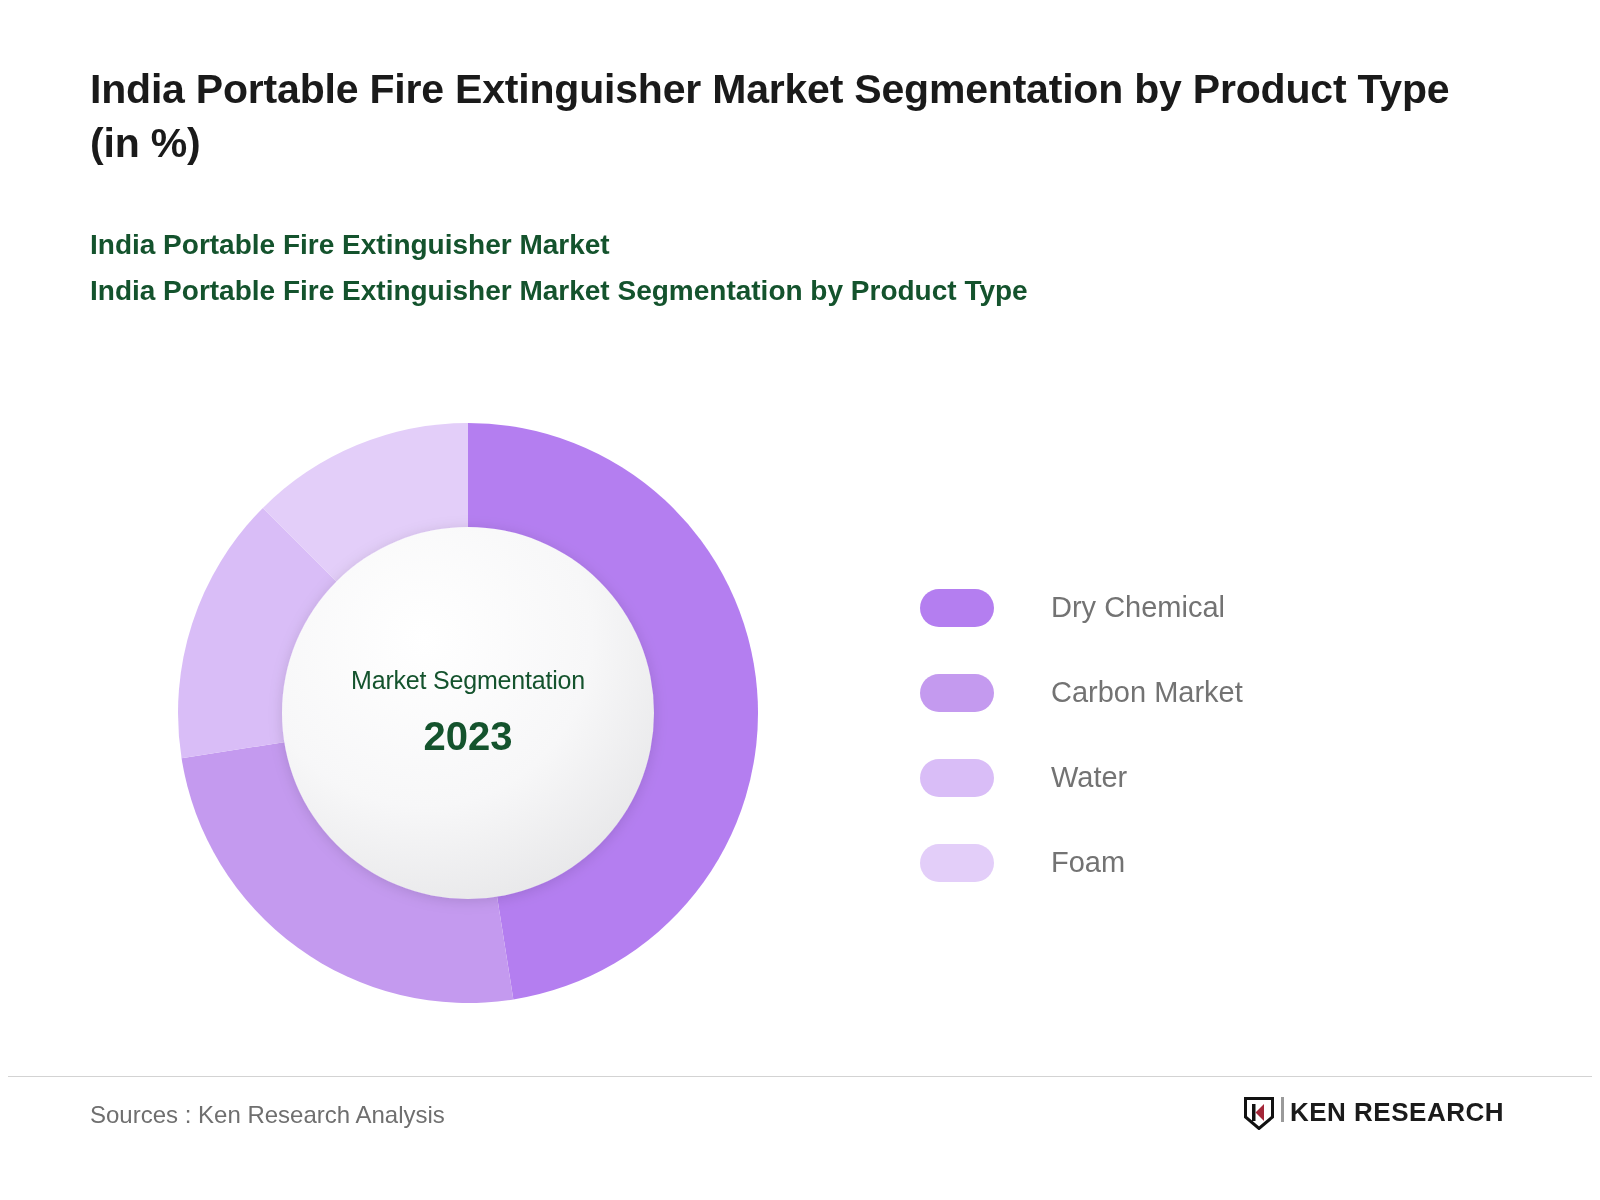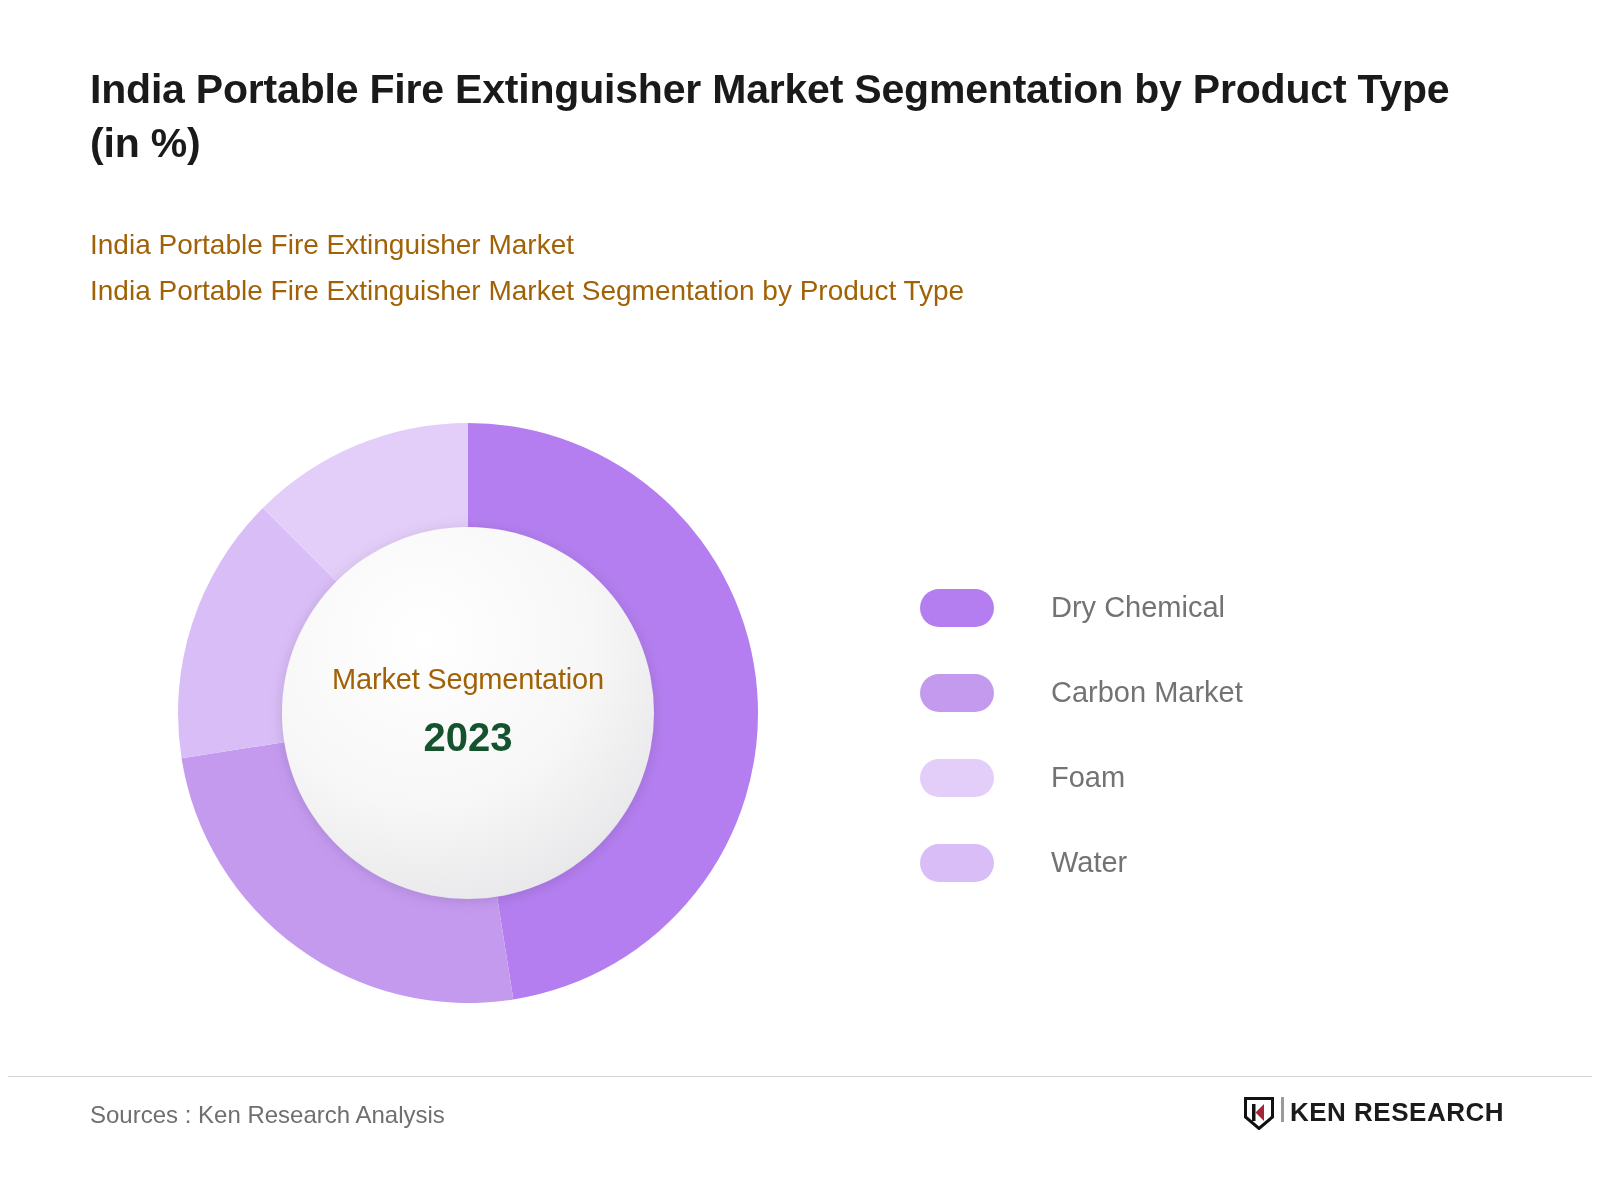--- a/index.html
+++ b/index.html
@@ -38,22 +38,22 @@
     letter-spacing: -0.2px;
     margin: 0;
     max-width: 1380px;
   }
   .subtitle-block {
     margin-top: 52px;
   }
   .subtitle-line {
     font-size: 28px;
     line-height: 1.63;
-    color: #a16207;
-    font-weight: normal;
+    color: #14532d;
+    font-weight: bold;
     white-space: nowrap;
   }
   
   .chart-area {
     position: absolute;
     left: 0;
     top: 400px;
     width: 1600px;
     height: 640px;
   }
@@ -73,22 +73,22 @@
   .center-label-box {
     position: absolute;
     left: 50%;
     top: 50%;
     transform: translate(-50%, -50%);
     width: 330px;
     text-align: center;
     pointer-events: none;
   }
   .center-caption {
-    font-size: 29px;
-    color: #a16207;
+    font-size: 25px;
+    color: #14532d;
     line-height: 1.15;
     letter-spacing: -0.2px;
   }
   .center-year {
     font-size: 40px;
     font-weight: bold;
     color: #14532d;
     line-height: 1.25;
     margin-top: 16px;
   }
@@ -212,26 +212,26 @@
     <div class="legend" id="legend-root">
         <div class="legend-item">
           <div class="legend-swatch" style="background: rgb(180, 126, 240);"></div>
           <div class="legend-label">Dry Chemical</div>
         </div>
         <div class="legend-item">
           <div class="legend-swatch" style="background: rgb(196, 154, 239);"></div>
           <div class="legend-label">Carbon Market</div>
         </div>
         <div class="legend-item">
+          <div class="legend-swatch" style="background: rgb(217, 189, 247);"></div>
+          <div class="legend-label">Water</div>
+        </div>
+        <div class="legend-item">
           <div class="legend-swatch" style="background: rgb(227, 206, 249);"></div>
           <div class="legend-label">Foam</div>
-        </div>
-        <div class="legend-item">
-          <div class="legend-swatch" style="background: rgb(217, 189, 247);"></div>
-          <div class="legend-label">Water</div>
         </div>
       </div>
 
   </div>
 
   <div class="footer-rule"></div>
   <div class="footer">
     <div class="source-text">Sources : Ken Research Analysis</div>
     <div class="brand">
       <svg class="brand-mark" viewBox="0 0 30 33">

